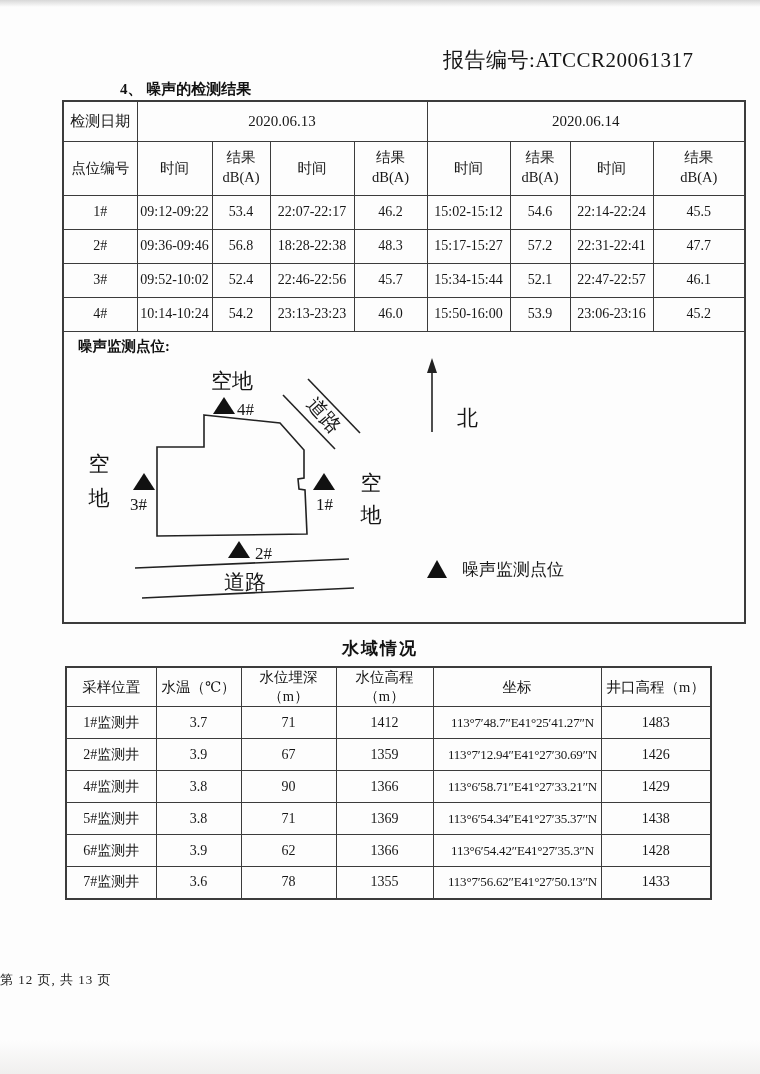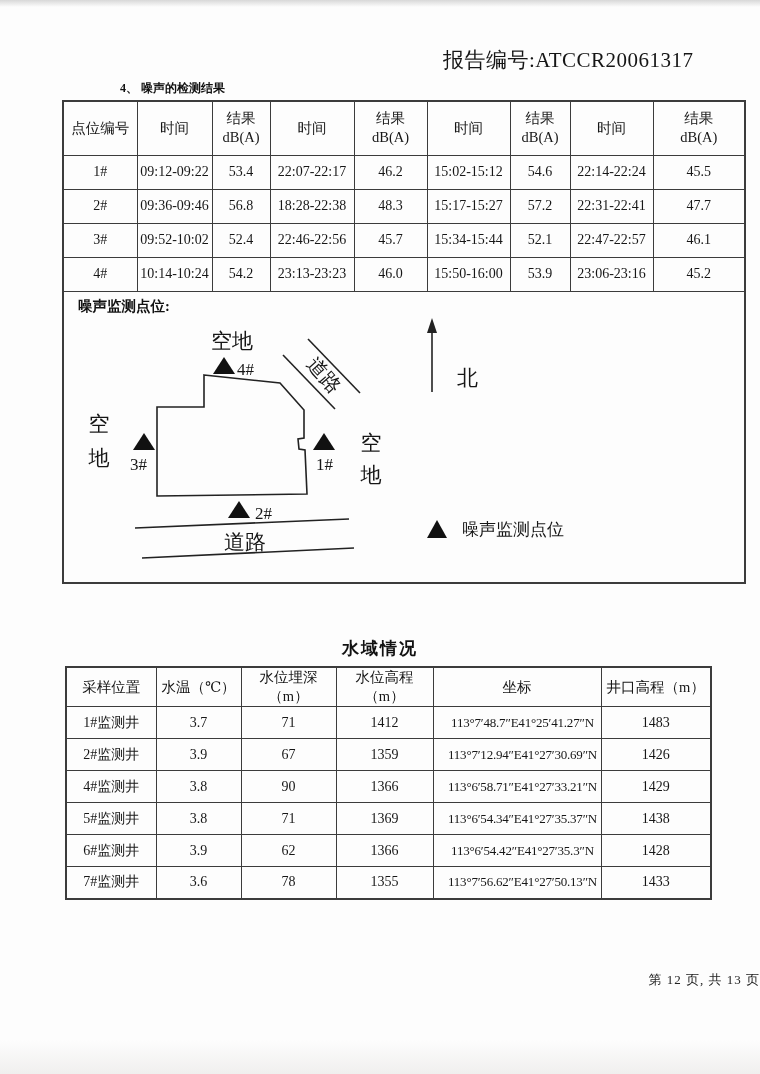--- a/index.html
+++ b/index.html
@@ -14,21 +14,21 @@
     width: 760px; height: 1074px;
     background: linear-gradient(180deg, #d8d8d8 0px, #fdfdfd 7px 1040px, #f0efee 1074px);
     overflow: hidden;
   }
   .report-no {
     position: absolute; top: 46px; left: 443px;
     font-size: 21px; letter-spacing: 0.5px; color: #151515;
   }
   .section-title {
     position: absolute; top: 80px; left: 120px;
-    font-size: 12px; font-weight: bold; color: #111;
+    font-size: 15px; font-weight: bold; color: #111;
   }
   table { border-collapse: collapse; table-layout: fixed; background: #fdfdfd; }
   td, th {
     border: 1px solid #3c3c3c;
     text-align: center; vertical-align: middle;
     font-size: 14px; font-weight: normal; color: #161616;
     overflow: hidden;
   }
   .noise-table {
     position: absolute; top: 100px; left: 62px; width: 682px;
@@ -51,21 +51,21 @@
   }
   .water-table {
     position: absolute; top: 666px; left: 65px; width: 645px;
     border: 2px solid #3c3c3c;
   }
   .water-table .r-head td { height: 34px; font-size: 14.5px; }
   .water-table .r-data td { height: 32px; }
   .water-table td.coord { font-size: 13px; letter-spacing: -0.2px; padding-left: 11px; }
   .page-footer {
     position: absolute; top: 971px; left: 0; width: 760px;
-    text-align: right; font-size: 13px; color: #222; letter-spacing: 1px;
+    text-align: left; font-size: 13px; color: #222; letter-spacing: 1px;
   }
   svg text { fill: #161616; font-family: "Liberation Serif", "DejaVu Serif", serif; }
 </style>
 </head>
 <body>
 
 <div class="page">
 
   <div class="report-no">报告编号:ATCCR20061317</div>
   <div class="section-title">4、 噪声的检测结果</div>
@@ -76,20 +76,25 @@
         <col style="width:75px">
         <col style="width:58px">
       <col style="width:84px">
         <col style="width:73px">
         <col style="width:83px">
       <col style="width:60px">
         <col style="width:83px">
         <col style="width:92px">
     </colgroup>
     <tbody>
+        <tr class="r-date">
+      <td>检测日期</td>
+      <td colspan="4">2020.06.13</td>
+      <td colspan="4">2020.06.14</td>
+    </tr>
     <tr class="r-head">
       <td>点位编号</td>
       <td>时间</td>
       <td class="result-head">
         <span>结果</span>
         <span>dB(A)</span>
       </td>
       <td>时间</td>
       <td class="result-head">
         <span>结果</span>

